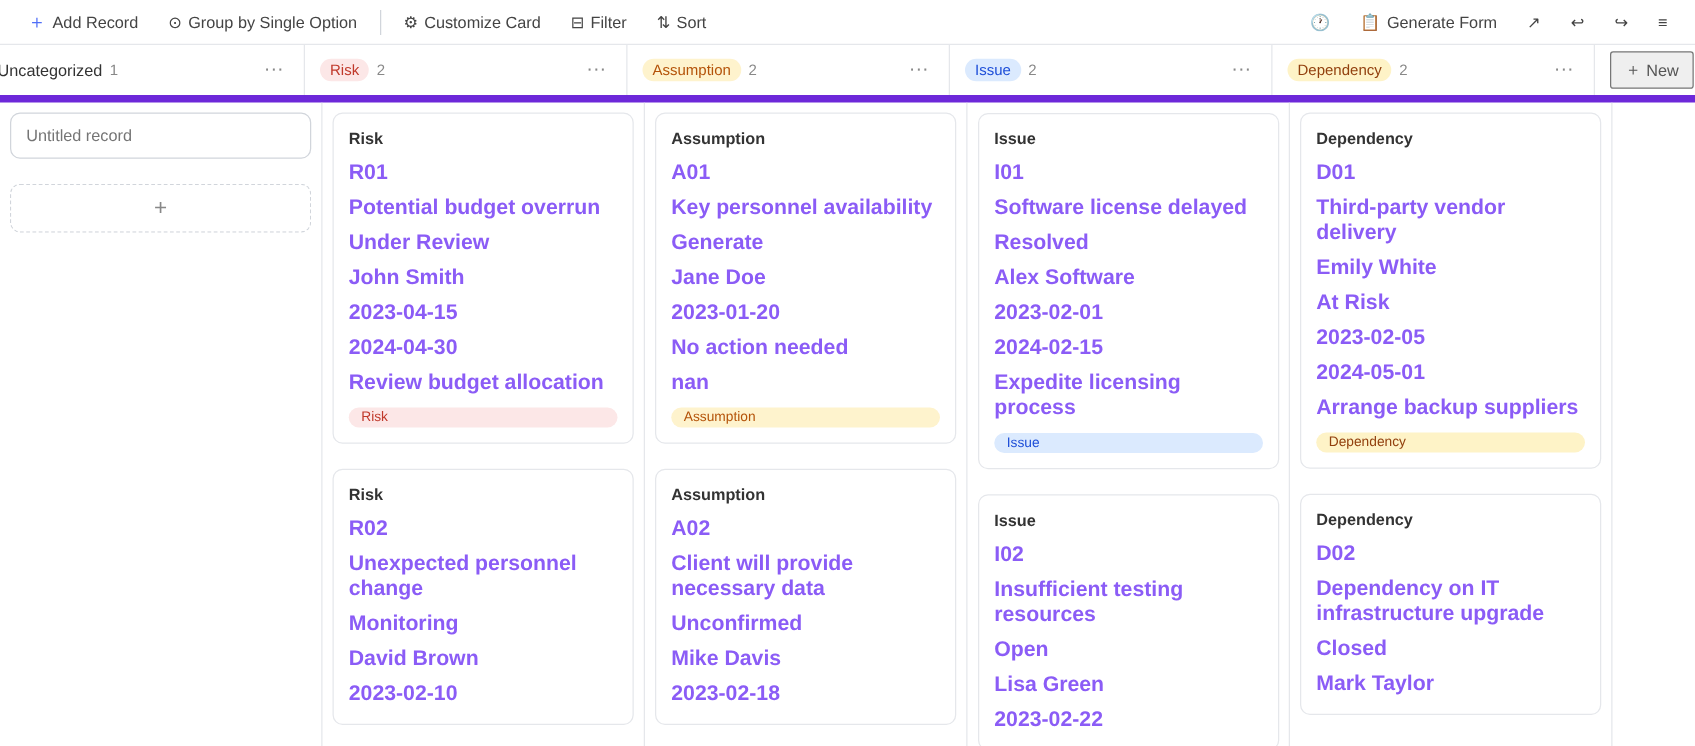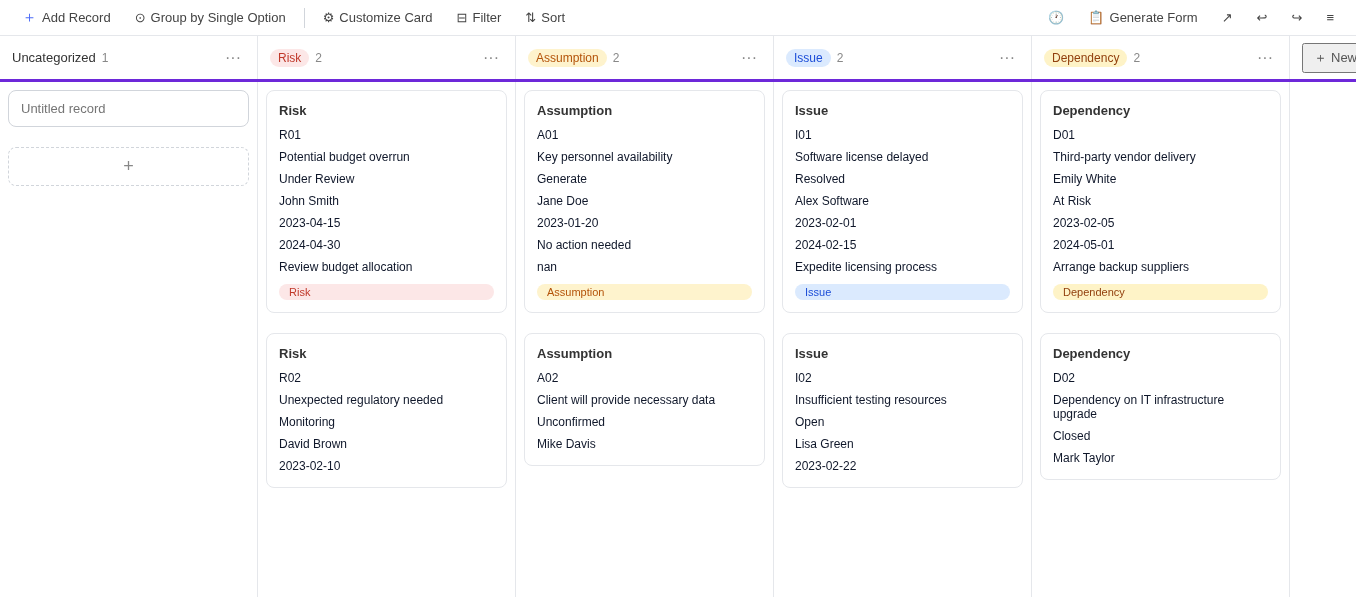--- a/index.html
+++ b/index.html
@@ -50,22 +50,23 @@
     .board-wrapper {
       display: flex;
       flex-direction: column;
       height: calc(597px - 36px);
       overflow: hidden;
     }
 
     .columns-strip {
       display: flex;
       height: 46px;
-      border-bottom: 3px solid #6d28d9;
+      border-bottom: 6px solid #6d28d9;
       overflow: hidden;
+      justify-content: flex-end;
     }
 
     .col-header {
       display: flex;
       align-items: center;
       padding: 0 12px;
       gap: 6px;
       flex-shrink: 0;
       border-right: 1px solid #e5e7eb;
     }
@@ -132,23 +133,24 @@
       gap: 4px;
     }
 
     .card-title {
       font-weight: 600;
       font-size: 13px;
       color: #333;
       margin-bottom: 4px;
     }
     .card-row {
-      font-size: 12px;
-      color: #0f172a;
+      font-size: 17px;
+      color: #8b5cf6;
       padding: 2px 0;
+      font-weight: bold;
     }
     .card-tag {
       display: inline-block;
       padding: 2px 10px;
       border-radius: 12px;
       font-size: 11px;
       font-weight: 500;
       margin-top: 4px;
     }
 
@@ -301,21 +303,21 @@
         <div class="card-row">John Smith</div>
         <div class="card-row">2023-04-15</div>
         <div class="card-row">2024-04-30</div>
         <div class="card-row">Review budget allocation</div>
         <span class="card-tag badge-risk">Risk</span>
       </div>
 
       <div class="card">
         <div class="card-title">Risk</div>
         <div class="card-row">R02</div>
-        <div class="card-row">Unexpected regulatory needed</div>
+        <div class="card-row">Unexpected personnel change</div>
         <div class="card-row">Monitoring</div>
         <div class="card-row">David Brown</div>
         <div class="card-row">2023-02-10</div>
       </div>
     </div>
 
     <div class="col-cards">
 
       <div class="card">
         <div class="card-title">Assumption</div>
@@ -328,20 +330,21 @@
         <div class="card-row">nan</div>
         <span class="card-tag badge-assumption">Assumption</span>
       </div>
 
       <div class="card">
         <div class="card-title">Assumption</div>
         <div class="card-row">A02</div>
         <div class="card-row">Client will provide necessary data</div>
         <div class="card-row">Unconfirmed</div>
         <div class="card-row">Mike Davis</div>
+        <div class="card-row">2023-02-18</div>
       </div>
     </div>
 
     <div class="col-cards">
 
       <div class="card">
         <div class="card-title">Issue</div>
         <div class="card-row">I01</div>
         <div class="card-row">Software license delayed</div>
         <div class="card-row">Resolved</div>

